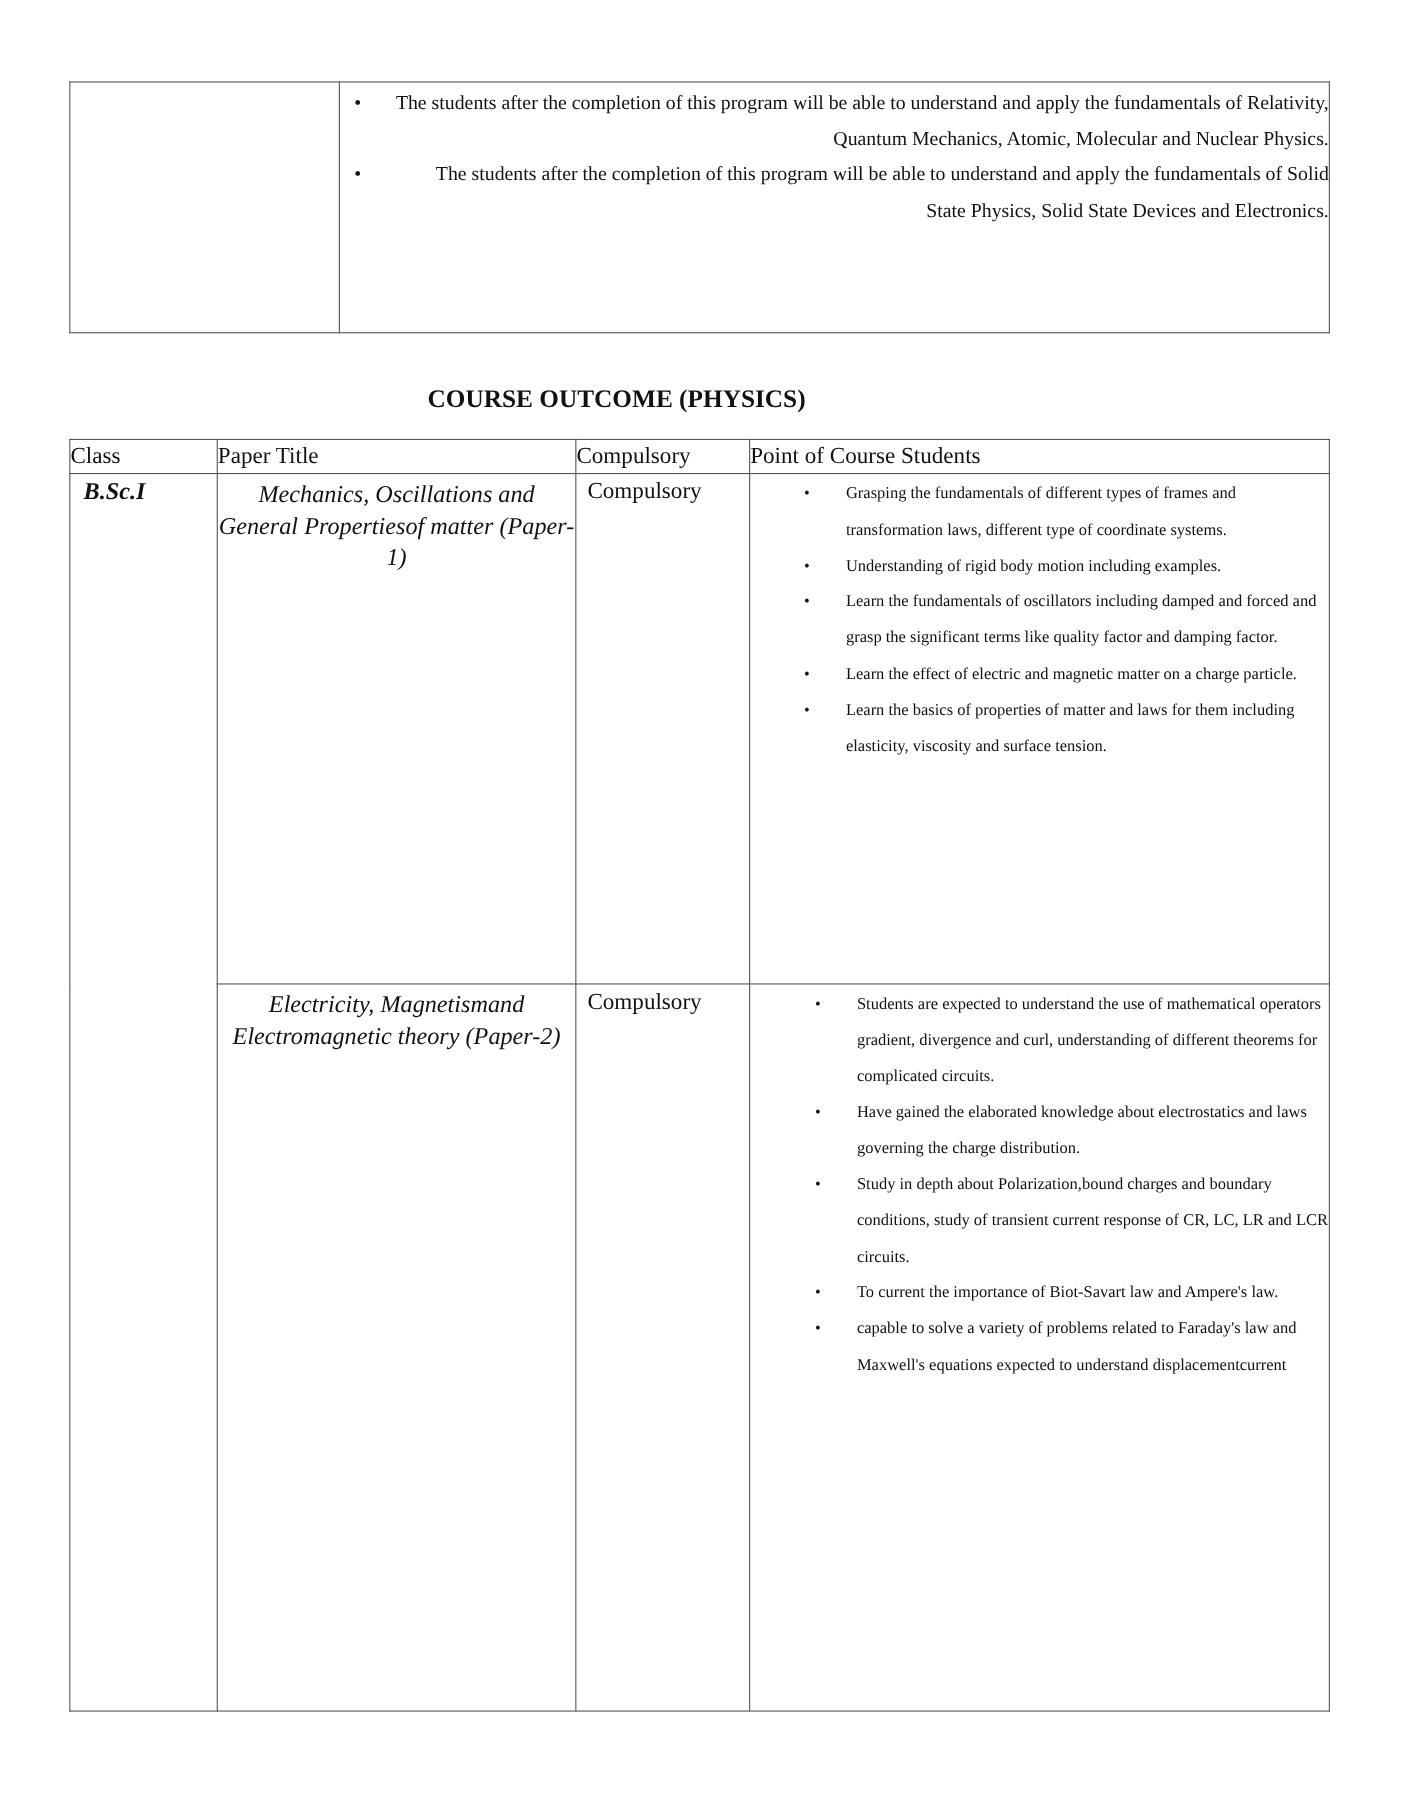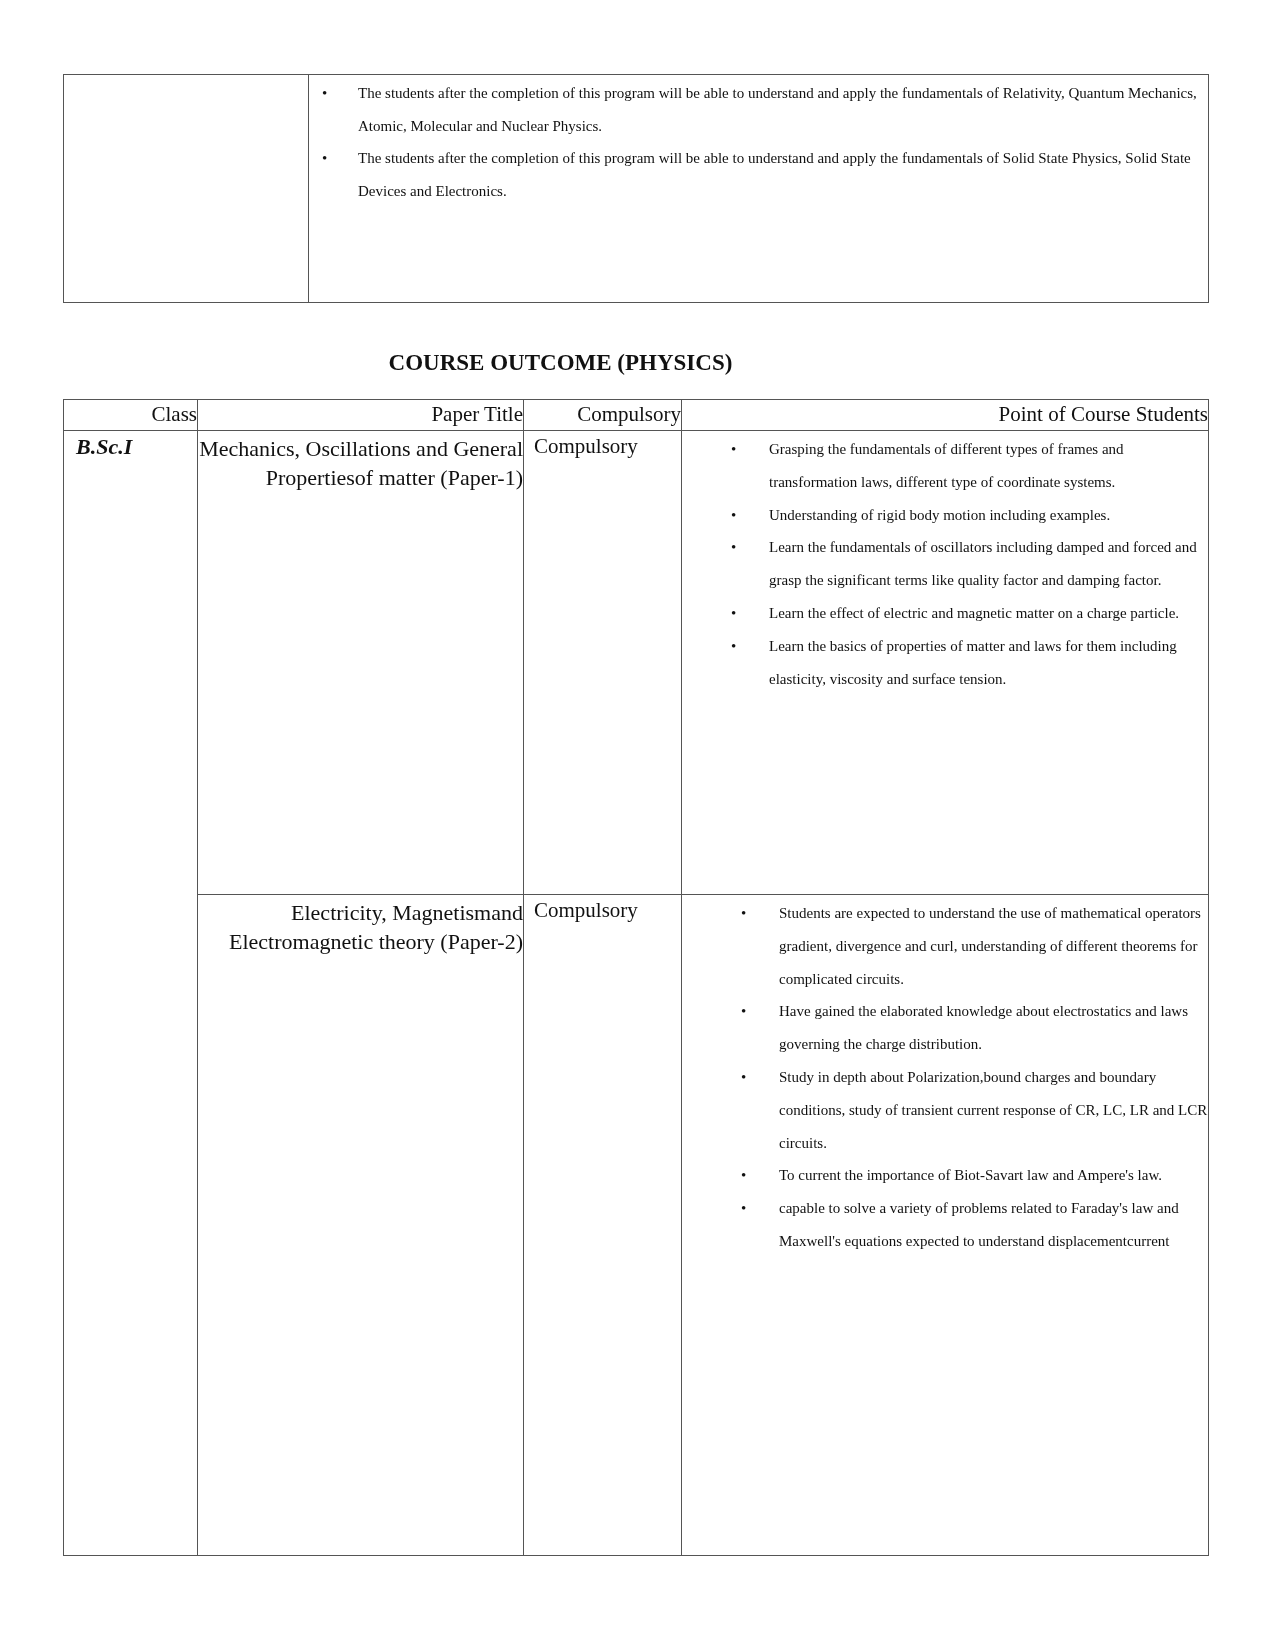--- a/index.html
+++ b/index.html
@@ -12,41 +12,41 @@
   ul.bullets li { position: relative; }
   ul.bullets li::before { content: "\2022"; position: absolute; }
 
   
   .top-table {
     position: absolute; left: 63px; top: 74px; width: 1146px; height: 229px;
     border-collapse: collapse; table-layout: fixed;
   }
   .top-table td { border: 1.3px solid #555; vertical-align: top; padding: 0; }
   .top-table td.c1 { width: 244px; }
-  .top-table ul.bullets { padding: 2px 0 0 49px; font-size: 15px; line-height: 32.5px; }
+  .top-table ul.bullets { padding: 2px 0 0 49px; font-size: 18px; line-height: 32.5px; text-align: right; }
   .top-table ul.bullets li::before { left: -36px; }
 
   .section-title {
     position: absolute; left: 0; width: 1121px; top: 350px; text-align: center;
     font-weight: bold; font-size: 23px;
   }
 
   
   .course-table {
     position: absolute; left: 63px; top: 399px; width: 1146px;
     border-collapse: collapse; table-layout: fixed; font-size: 22px;
   }
   .course-table th, .course-table td { border: 1.3px solid #555; vertical-align: top; padding: 0; }
-  .course-table th { font-weight: normal; font-size: 21px; height: 30px; line-height: 28px; text-align: right; }
+  .course-table th { font-weight: normal; font-size: 21px; height: 30px; line-height: 28px; text-align: left; }
   .col-class { width: 134px; }
   .col-title { width: 326px; }
   .col-comp  { width: 158px; }
   .col-outcome { width: auto; }
   .class-cell { font-weight: bold; font-size: 22px; padding: 3px 0 0 12px !important; font-style: italic; }
-  .title-cell { text-align: right; line-height: 29px; padding-top: 3px !important; }
+  .title-cell { text-align: center; line-height: 29px; padding-top: 3px !important; font-style: italic; }
   .comp-cell { font-size: 21px; padding: 3px 0 0 10px !important; }
   .row1 td { height: 460px; }
   .row2 td { height: 657px; }
   .outcome-cell ul.bullets { font-size: 15px; line-height: 32.8px; padding: 2px 0 0 87px; }
   .outcome-cell ul.bullets li::before { left: -38px; }
   .outcome-cell.second ul.bullets { padding-left: 97px; }
 </style>
 </head>
 <body>
 

